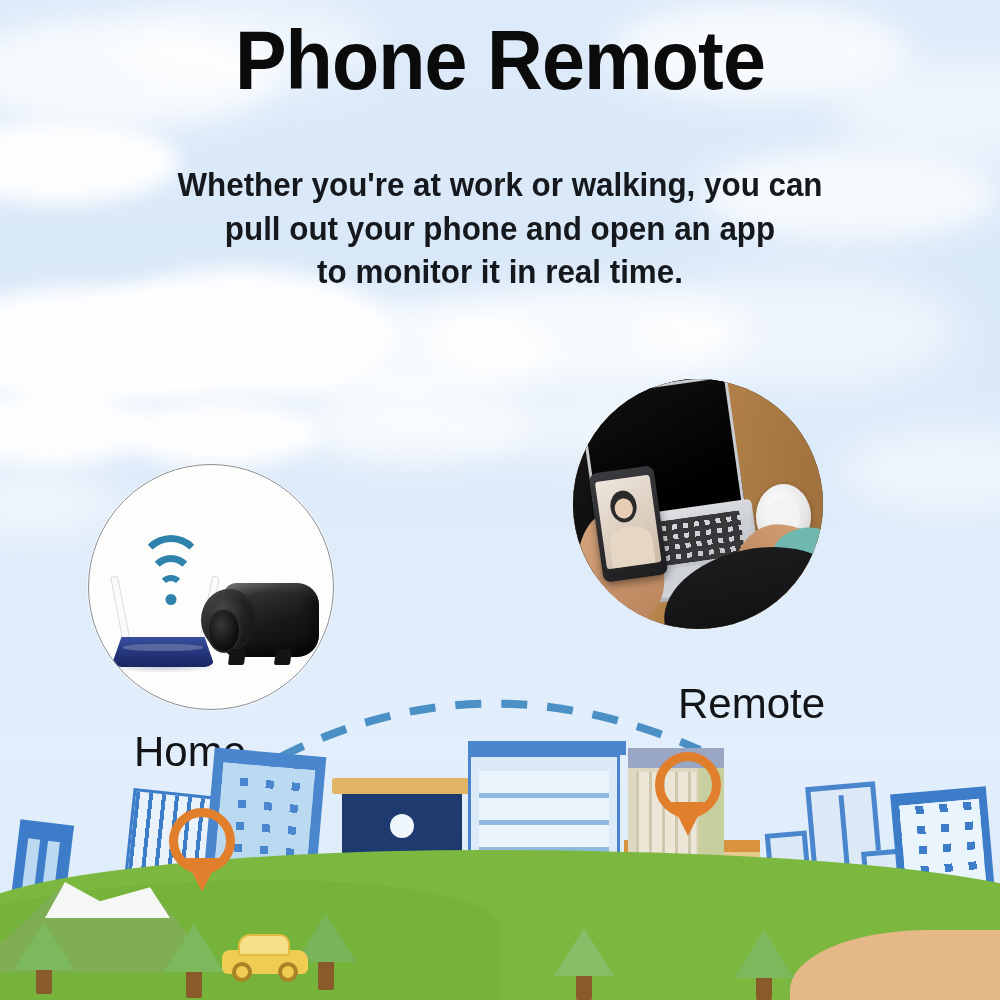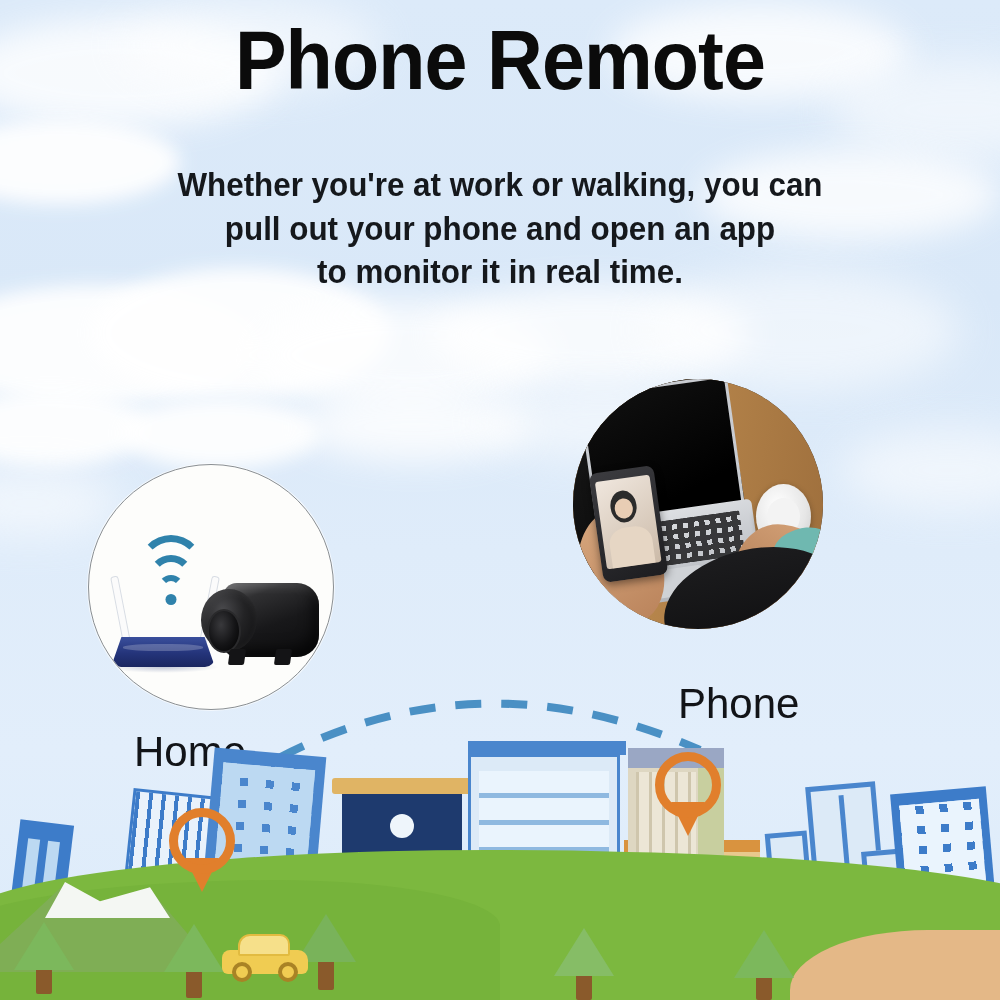--- a/index.html
+++ b/index.html
@@ -282,21 +282,21 @@
     <div class="ph-hand2"></div>
     <div class="ph-teal"></div>
     <div class="ph-arm"></div>
   </div>
 
   <svg class="arc" viewBox="0 0 1000 260">
     <path d="M 240 180 Q 460 44 700 150" fill="none" stroke="#4a90c4" stroke-width="8" stroke-linecap="butt" stroke-dasharray="26 20"></path>
   </svg>
 
   <div class="lbl lbl-home">Home</div>
-  <div class="lbl lbl-office">Phone</div>
+  <div class="lbl lbl-office">Remote</div>
 
   <div class="city">
 
     <div class="bld" style="left:12px;bottom:42px;width:54px;height:136px;background:#3d7cc9;transform:rotate(7deg);">
       <div style="position:absolute;left:10px;top:18px;width:12px;height:92px;background:#bcd9f2;"></div>
       <div style="position:absolute;left:30px;top:18px;width:12px;height:72px;background:#bcd9f2;"></div>
     </div>
 
     <div class="bld" style="left:124px;bottom:28px;width:86px;height:180px;background:#e9f2fb;transform:rotate(6deg);
                 border:3px solid #3d7cc9;box-sizing:border-box;

